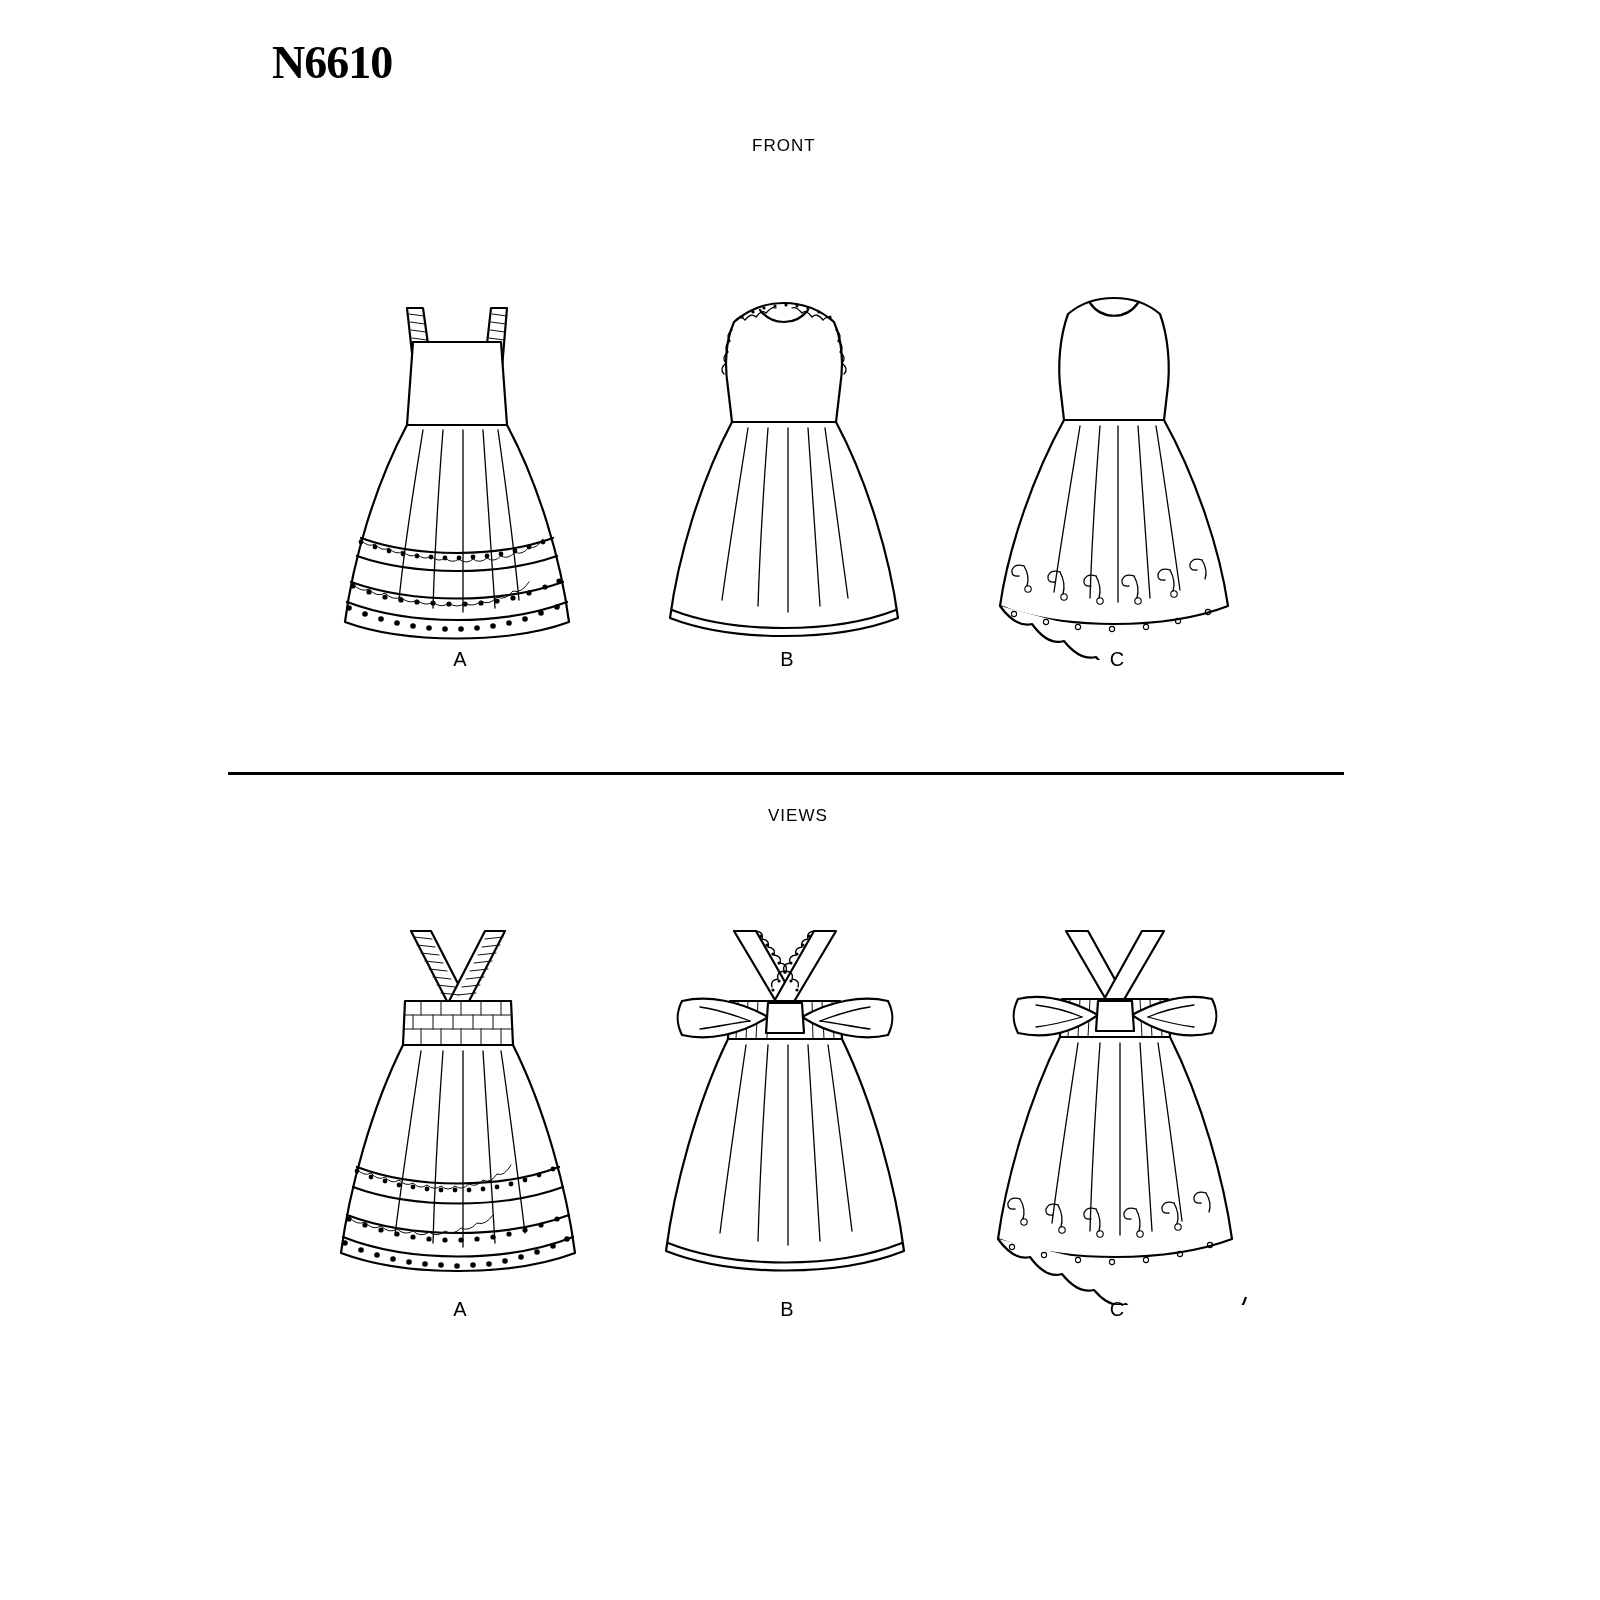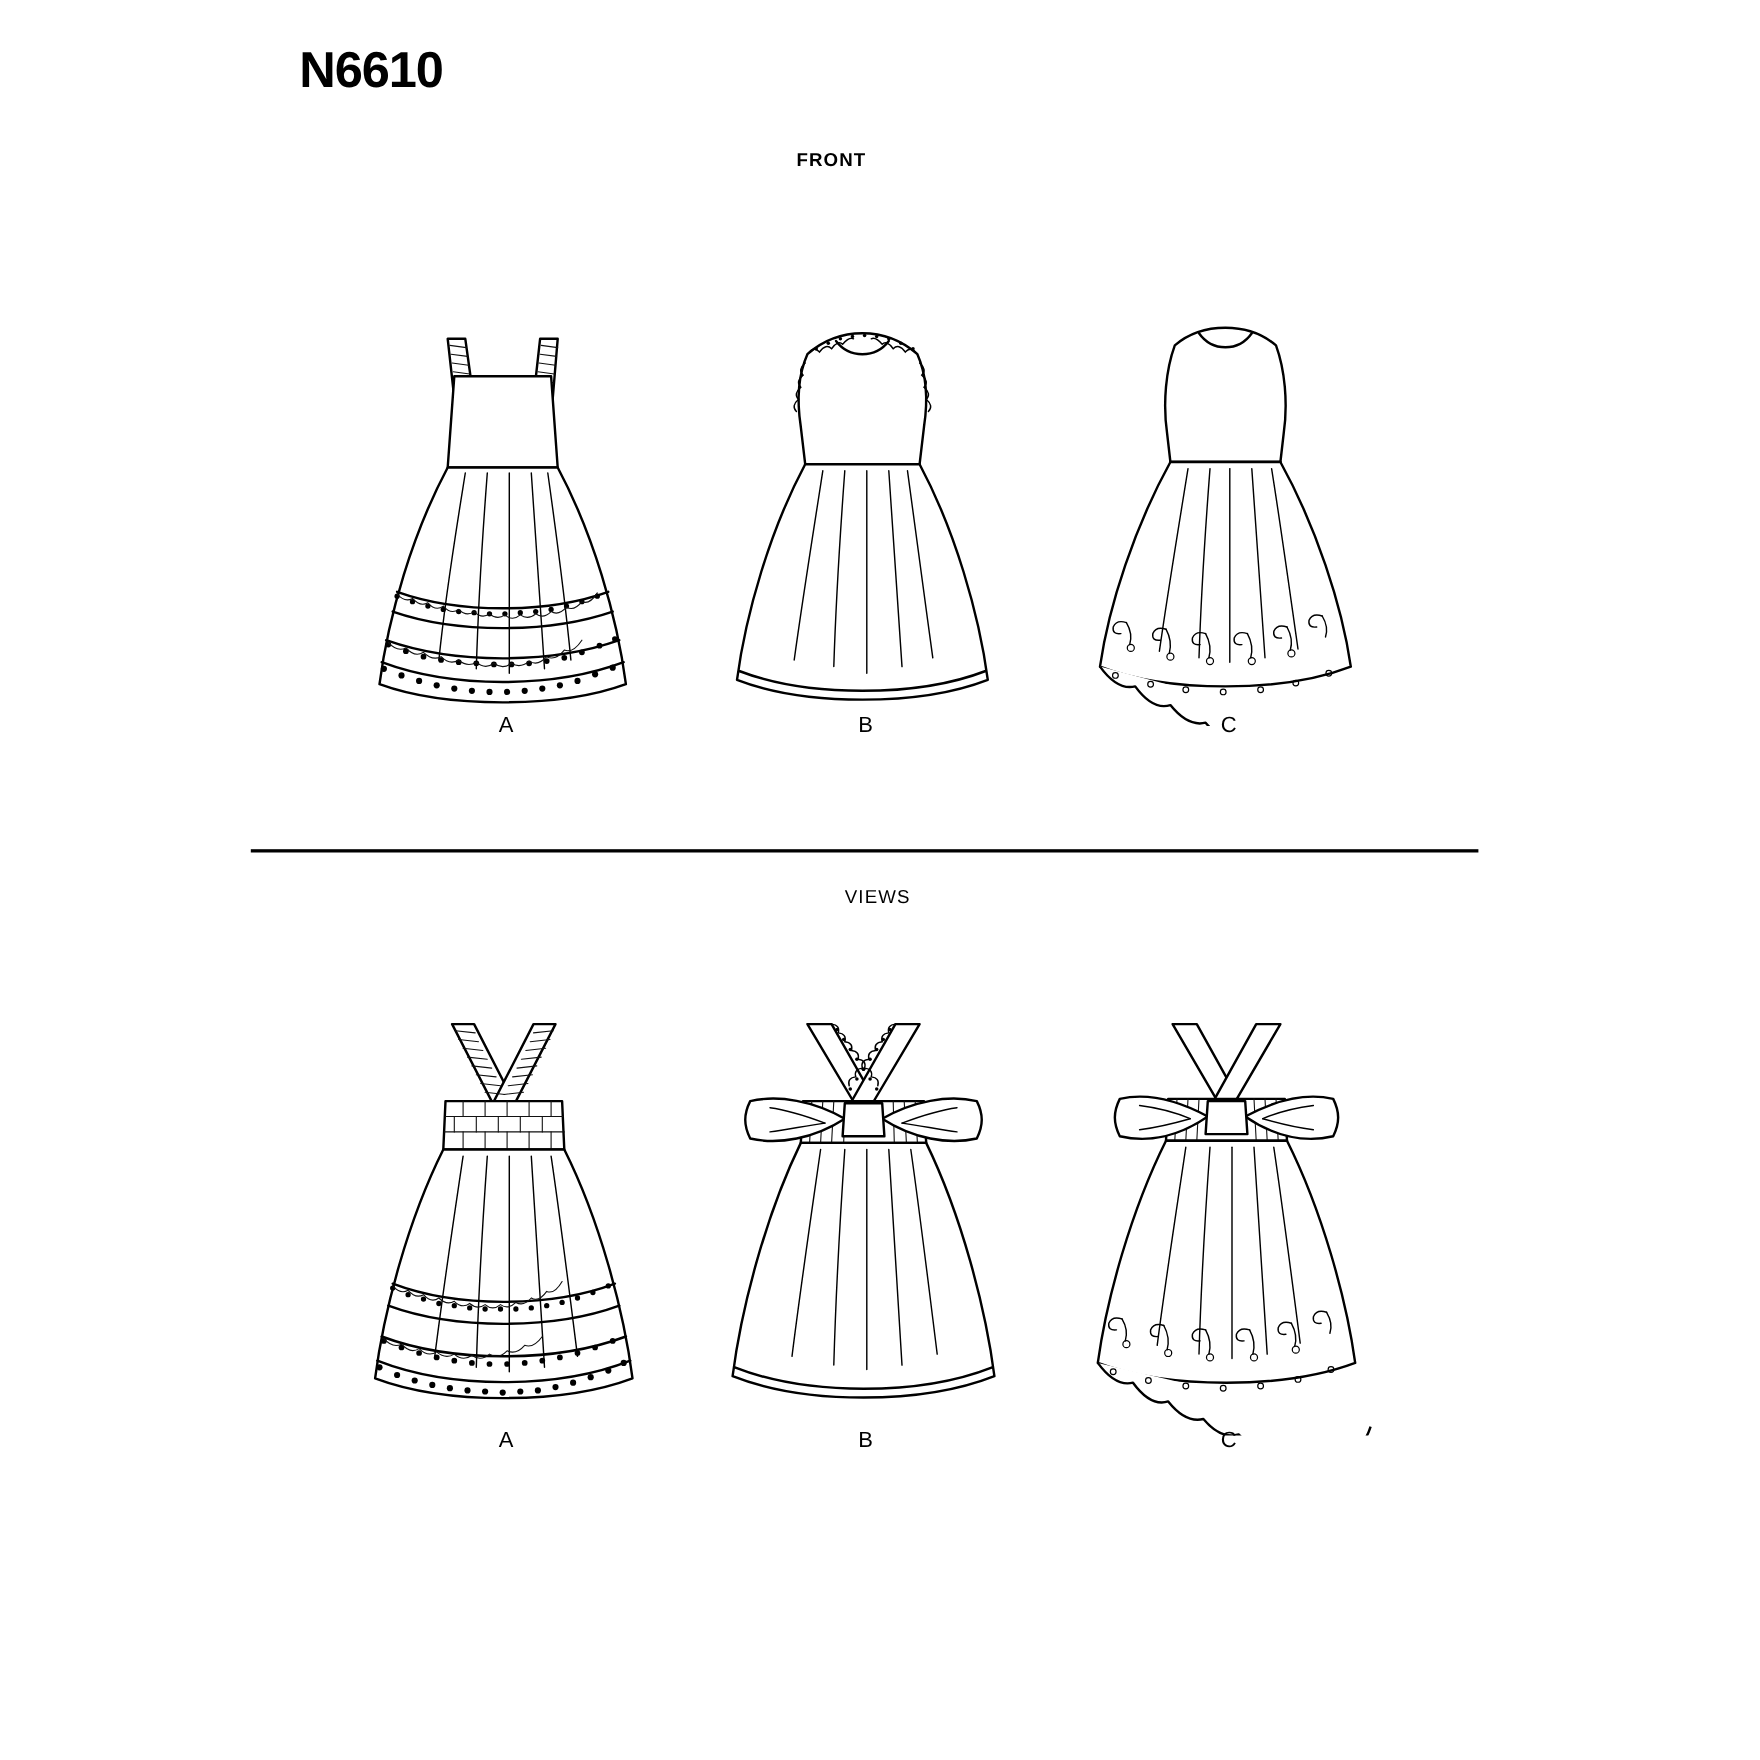--- a/index.html
+++ b/index.html
@@ -21,38 +21,39 @@
     width: 1600px;
     height: 1600px;
   }
   .title-row {
     position: absolute;
     left: 272px;
     top: 36px;
     display: flex;
     align-items: flex-end;
     gap: 14px;
+    font-family: Liberation Serif, serif;
   }
   .pattern-number {
     font-size: 46px;
     font-weight: bold;
     letter-spacing: -1px;
   }
   .title-text {
     font-size: 34px;
     font-weight: bold;
     letter-spacing: 0.4px;
   }
   .section-label {
     position: absolute;
     font-size: 17px;
     letter-spacing: 1px;
     font-weight: normal;
   }
-  #front-label { left: 724px; top: 136px; font-weight: bold; }
+  #front-label { left: 752px; top: 136px; }
   #back-label  { left: 768px; top: 806px; }
 
   .divider {
     position: absolute;
     left: 228px;
     top: 772px;
     width: 1116px;
     height: 3px;
     background: #000;
   }

